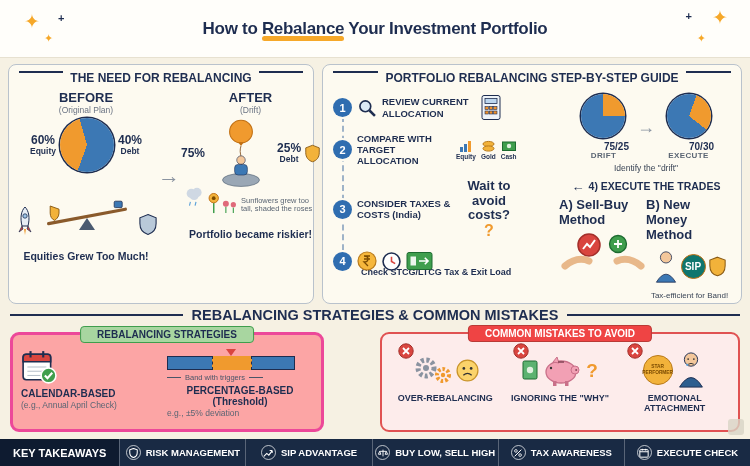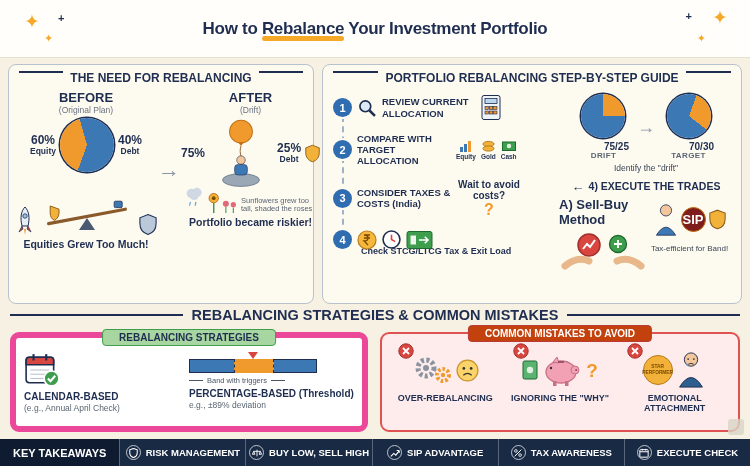--- a/index.html
+++ b/index.html
@@ -30,35 +30,35 @@
   .col-head{font-size:13px;font-weight:bold;color:#1e2d50;}
   .col-sub{font-size:8.5px;color:#6a7383;margin-bottom:3px;}
   .alloc-row{display:flex;align-items:center;gap:4px;}
   .alloc{display:flex;flex-direction:column;align-items:center;line-height:1.05;}
   .alloc .pct{font-size:12px;font-weight:bold;color:#1e2d50;}
   .alloc .lbl{font-size:8.5px;font-weight:bold;color:#1e2d50;}
   .pie{border-radius:50%;box-shadow:0 0 0 1.5px #1e2d50;}
   .pie60{width:54px;height:54px;background:conic-gradient(from 200deg,#f09a2e 0 40%,#3c78b4 0);}
   .mid-arrow{align-self:center;font-size:22px;font-weight:bold;color:#8a93a0;padding:0 1px;}
   .illus-row{display:flex;align-items:flex-end;gap:4px;margin-top:2px;height:62px;}
-  .caption{font-size:10.5px;font-weight:bold;color:#1e2d50;text-align:center;margin-top:2px;}
+  .caption{font-size:10.5px;font-weight:bold;color:#1e2d50;text-align:center;margin-top:14px;}
   .after-note-row{display:flex;align-items:flex-end;gap:3px;margin-top:-2px;}
   .after-note{font-size:7.5px;color:#5a6573;width:78px;line-height:1.15;}
 
   
   .guide-body{display:flex;padding:2px 8px 0 8px;}
   .steps{width:228px;position:relative;padding:4px 0 0 2px;}
   .steps::before{content:"";position:absolute;left:11px;top:26px;bottom:40px;border-left:2px dashed #9fb3c8;}
   .step{display:flex;align-items:center;gap:5px;margin-bottom:12px;position:relative;}
   .step-num{width:19px;height:19px;min-width:19px;border-radius:50%;background:#2f6db0;color:#fff;font-size:11px;font-weight:bold;display:flex;align-items:center;justify-content:center;z-index:1;box-shadow:0 0 0 2px #fdfaf0;}
   .step-label{width:94px;font-size:9.5px;font-weight:bold;color:#1e2d50;line-height:1.18;}
   .assets{display:flex;gap:5px;}
   .asset{display:flex;flex-direction:column;align-items:center;gap:1px;font-size:6.5px;font-weight:bold;color:#1e2d50;}
   .wait-note{display:flex;flex-direction:column;align-items:center;width:66px;}
-  .wait-text{font-size:10px;font-weight:bold;color:#1e2d50;text-align:center;line-height:1.15;}
+  .wait-text{font-size:13px;font-weight:bold;color:#1e2d50;text-align:center;line-height:1.15;}
   .qmark{font-size:16px;font-weight:bold;color:#f09a2e;line-height:1;}
   .step4-label{margin:-6px 0 0 28px;font-size:9px;font-weight:bold;color:#1e2d50;}
 
   .guide-right{flex:1;display:flex;flex-direction:column;align-items:center;padding-top:4px;}
   .pies-row{display:flex;align-items:center;gap:8px;}
   .pie-stack{display:flex;flex-direction:column;align-items:center;line-height:1.1;}
   .pie-sm{width:44px;height:44px;}
   .pie25{background:conic-gradient(from 0deg,#f09a2e 0 25%,#3c78b4 0);}
   .pie30{background:conic-gradient(from 20deg,#f09a2e 0 30%,#3c78b4 0);}
   .pv{font-size:10px;font-weight:bold;color:#1e2d50;margin-top:3px;margin-left:26px;}
@@ -66,31 +66,31 @@
   .small-arrow{font-size:18px;font-weight:bold;color:#8a93a0;}
   .identify{font-size:8.5px;color:#3a4556;margin-top:2px;}
   .execute{margin-top:6px;width:100%;}
   .exec-title{display:flex;align-items:center;justify-content:center;gap:4px;font-size:10.5px;font-weight:bold;color:#1e2d50;}
   .exec-arrow{color:#1e2d50;font-size:13px;font-weight:bold;}
   .methods{display:flex;margin-top:3px;}
   .method{flex:1;display:flex;flex-direction:column;align-items:center;}
   .m-label{font-size:13px;font-weight:bold;color:#1e2d50;margin-bottom:2px;}
   .m-illus{display:flex;align-items:center;gap:3px;height:46px;}
   .m-note{font-size:8px;color:#3a4556;margin-top:1px;}
-  .sip-coin{width:25px;height:25px;border-radius:50%;background:#7f1d1d;border:1.5px solid #c06f12;color:#fff;font-size:13px;font-weight:bold;display:flex;align-items:center;justify-content:center;}
+  .sip-coin{width:25px;height:25px;border-radius:50%;background:#0f766e;border:1.5px solid #c06f12;color:#fff;font-size:10px;font-weight:bold;display:flex;align-items:center;justify-content:center;}
 
   
   .bottom-title{position:absolute;top:307px;left:10px;right:10px;display:flex;align-items:center;gap:9px;font-size:14.5px;font-weight:bold;color:#1e2d50;}
   .bottom-title::before,.bottom-title::after{content:"";flex:1;height:1.5px;background:#1e2d50;}
   .box{position:absolute;top:332px;height:100px;border-radius:9px;}
   .box-pill{position:absolute;top:-9px;left:50%;transform:translateX(-50%);padding:2px 16px;border-radius:4px;font-size:10px;font-weight:bold;white-space:nowrap;}
-  .green-box{left:10px;width:358px;background:#ffffff;border:6px solid #ec4899;}
+  .green-box{left:10px;width:314px;background:#fca5a5;border:3px solid #ec4899;}
   .green-pill{background:#a8d6a0;border:1px solid #3f9e4d;color:#1e2d50;}
   .red-box{left:380px;width:360px;background:#fdeceb;border:2px solid #e05252;}
-  .red-pill{background:#c2410c;border:1px solid #b93a36;color:#fff;}
+  .red-pill{background:#ef4444;border:1px solid #b93a36;color:#fff;}
   .strat-row{display:flex;padding:14px 8px 0 8px;}
   .strat{flex:1;display:flex;flex-direction:column;align-items:flex-start;}
   .s-title{font-size:10px;font-weight:bold;color:#1e2d50;margin-top:3px;text-align:center;}
   .s-sub{font-size:8.5px;color:#5a6573;margin-top:1px;}
   .band{width:128px;height:14px;background:#3c78b4;position:relative;border:1px solid #1e2d50;margin-top:7px;}
   .band-mid{position:absolute;left:44px;width:40px;top:-1px;bottom:-1px;background:#f09a2e;border-left:1.5px dashed #1e2d50;border-right:1.5px dashed #1e2d50;}
   .band-marker{position:absolute;left:58px;top:-8px;width:0;height:0;border-left:5px solid transparent;border-right:5px solid transparent;border-top:7px solid #d9453f;}
   .band-label{font-size:7.5px;color:#4a5568;display:flex;align-items:center;gap:4px;margin-top:3px;}
   .band-label::before,.band-label::after{content:"";width:14px;height:1px;background:#4a5568;}
   .mistake-row{display:flex;padding:13px 6px 0 6px;}
@@ -301,21 +301,21 @@
         <div class="pies-row">
           <div class="pie-stack">
             <div class="pie pie-sm pie25"></div>
             <div class="pv">75/25</div>
             <div class="pl">DRIFT</div>
           </div>
           <div class="small-arrow">→</div>
           <div class="pie-stack">
             <div class="pie pie-sm pie30"></div>
             <div class="pv">70/30</div>
-            <div class="pl">TARGET</div>
+            <div class="pl">EXECUTE</div>
           </div>
         </div>
         <div class="identify">Identify the "drift"</div>
 
         <div class="execute">
           <div class="exec-title">
             <span class="exec-arrow">←</span>
             <span>4) EXECUTE THE TRADES</span>
           </div>
           <div class="methods">
@@ -326,20 +326,21 @@
                   <path d="M4 36 q12 -10 24 -5" stroke="#e8b88a" stroke-width="7" fill="none" stroke-linecap="round"></path>
                   <path d="M80 36 q-12 -10 -24 -5" stroke="#e8b88a" stroke-width="7" fill="none" stroke-linecap="round"></path>
                   <circle cx="28" cy="15" r="11" fill="#d9453f" stroke="#a32f2a" stroke-width="1.5"></circle>
                   <path d="M22 19 l4 -5 3 3 5 -7" stroke="#fff" stroke-width="2" fill="none"></path>
                   <circle cx="57" cy="14" r="8.5" fill="#3f9e4d" stroke="#1d6b30" stroke-width="1.3"></circle>
                   <path d="M53 14 h8 m-4 -4 v8" stroke="#fff" stroke-width="1.8"></path>
                 </svg>
               </div>
             </div>
             <div class="method">
+              <div class="m-label">B) New Money Method</div>
               <div class="m-illus">
                 <svg width="24" height="34" viewBox="0 0 30 42">
                   <circle cx="15" cy="9" r="7" fill="#f3c79b" stroke="#1e2d50" stroke-width="1"></circle>
                   <path d="M3 40 q12 -20 24 0z" fill="#3c78b4" stroke="#1e2d50" stroke-width="1"></path>
                 </svg>
                 <div class="sip-coin">SIP</div>
                 <svg width="17" height="21" viewBox="0 0 20 24">
                   <path d="M10 1 L19 4.5 V11 C19 17 15.5 21.5 10 23 C4.5 21.5 1 17 1 11 V4.5Z" fill="#f2b23a" stroke="#8a5a13" stroke-width="1.2"></path>
                 </svg>
               </div>
@@ -377,21 +378,21 @@
       </div>
       <div class="strat">
         <div class="band">
           <div class="band-mid"></div>
           <div class="band-marker"></div>
         </div>
         <div class="band-label">
             <span>Band with triggers</span>
           </div>
         <div class="s-title">PERCENTAGE-BASED (Threshold)</div>
-        <div class="s-sub">e.g., ±89% deviation</div>
+        <div class="s-sub">e.g., ±5% deviation</div>
       </div>
     </div>
   </section>
 
   <section class="box red-box">
     <div class="box-pill red-pill">COMMON MISTAKES TO AVOID</div>
     <div class="mistake-row">
 
       <div class="mistake">
         <svg class="x-badge" width="16" height="16" viewBox="0 0 16 16">
@@ -469,33 +470,33 @@
       <span class="f-ic">
         <svg width="9" height="10" viewBox="0 0 20 24">
             <path d="M10 1 L19 4.5 V11 C19 17 15.5 21.5 10 23 C4.5 21.5 1 17 1 11 V4.5Z" fill="none" stroke="#fff" stroke-width="2.5"></path>
           </svg>
       </span>
       <span>RISK MANAGEMENT</span>
     </div>
     <div class="f-item">
       <span class="f-ic">
         <svg width="10" height="10" viewBox="0 0 12 12">
-            <path d="M6 2 v8 M2 4 h8 M2 4 l-1.5 3.5 h3z M10 4 l-1.5 3.5 h3z" fill="none" stroke="#fff" stroke-width="1.1"></path>
+            <path d="M1 10 l3.5 -3.5 2.5 2 4 -5" fill="none" stroke="#fff" stroke-width="1.4"></path>
+            <path d="M8 3 h3 v3" fill="none" stroke="#fff" stroke-width="1.2"></path>
           </svg>
       </span>
-      <span>BUY LOW, SELL HIGH</span>
+      <span>SIP ADVANTAGE</span>
     </div>
     <div class="f-item">
       <span class="f-ic">
         <svg width="10" height="10" viewBox="0 0 12 12">
-            <path d="M1 10 l3.5 -3.5 2.5 2 4 -5" fill="none" stroke="#fff" stroke-width="1.4"></path>
-            <path d="M8 3 h3 v3" fill="none" stroke="#fff" stroke-width="1.2"></path>
+            <path d="M6 2 v8 M2 4 h8 M2 4 l-1.5 3.5 h3z M10 4 l-1.5 3.5 h3z" fill="none" stroke="#fff" stroke-width="1.1"></path>
           </svg>
       </span>
-      <span>SIP ADVANTAGE</span>
+      <span>BUY LOW, SELL HIGH</span>
     </div>
     <div class="f-item">
       <span class="f-ic">
         <svg width="10" height="10" viewBox="0 0 12 12">
             <circle cx="3.5" cy="3.5" r="1.6" fill="none" stroke="#fff" stroke-width="1"></circle>
             <circle cx="8.5" cy="8.5" r="1.6" fill="none" stroke="#fff" stroke-width="1"></circle>
             <line x1="2" y1="10" x2="10" y2="2" stroke="#fff" stroke-width="1.2"></line>
           </svg>
       </span>
       <span>TAX AWARENESS</span>

